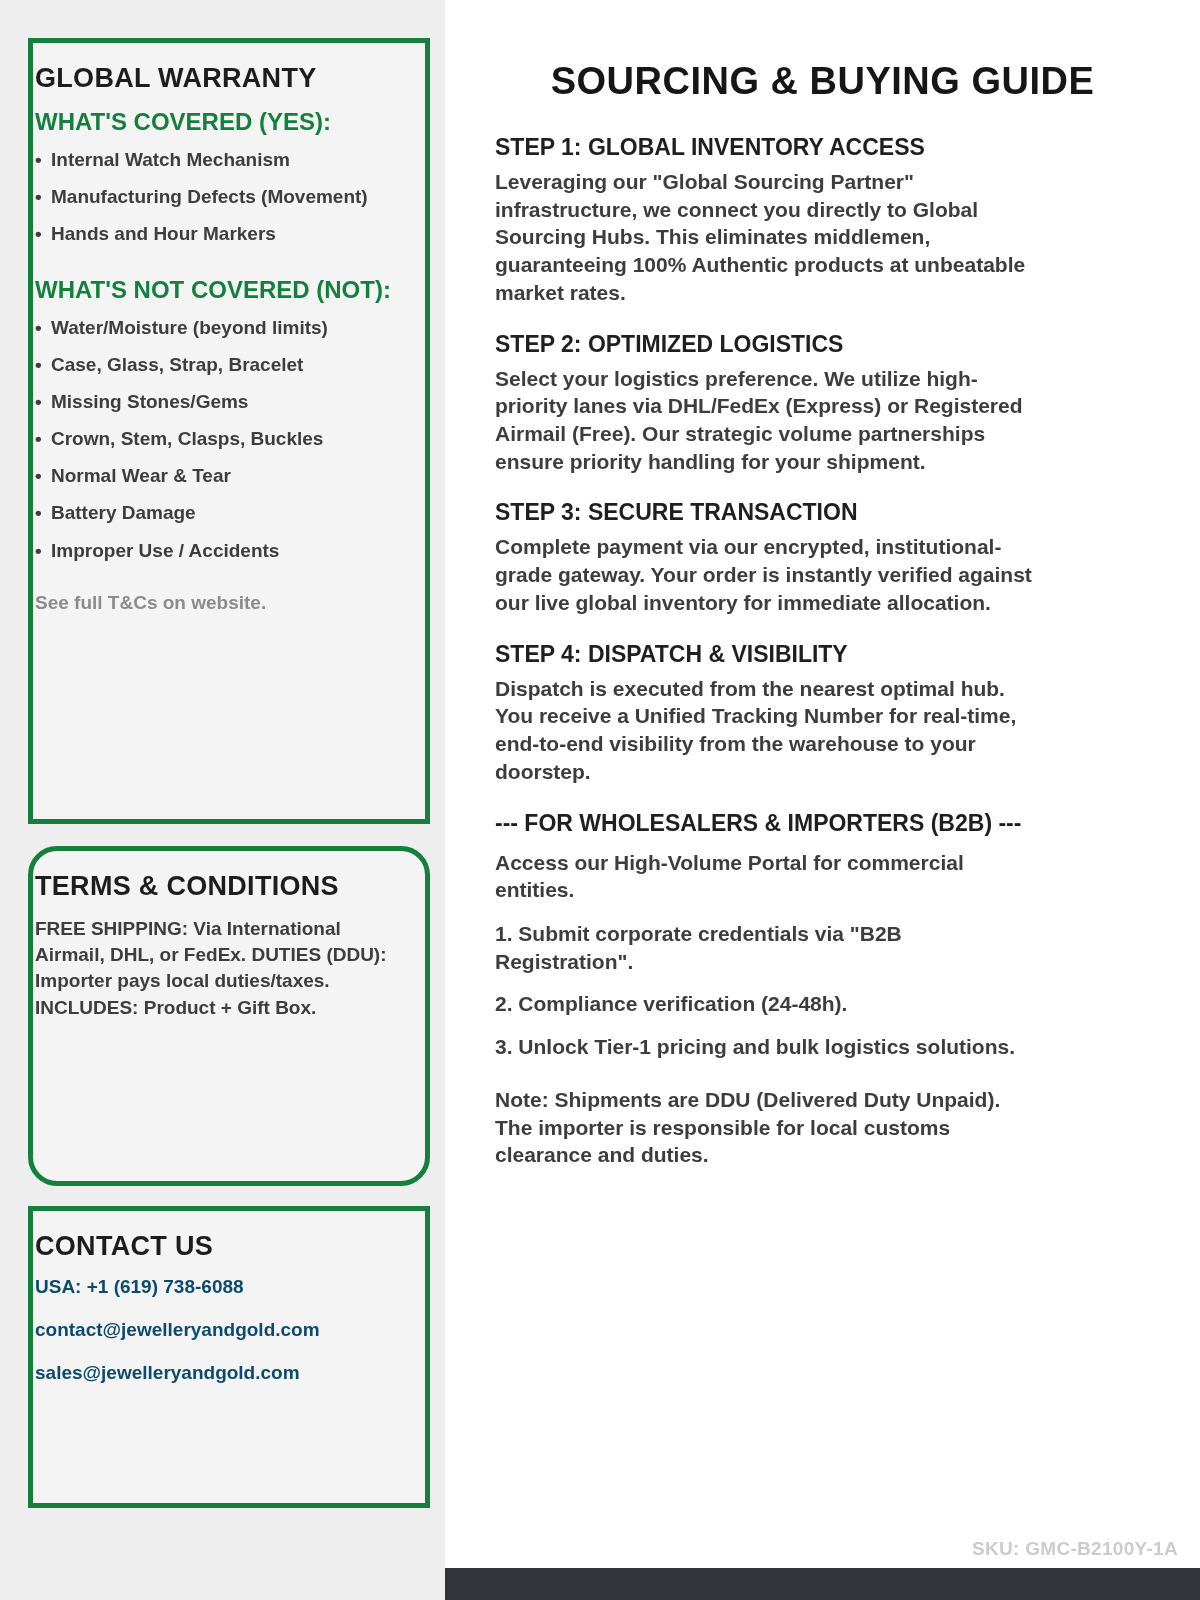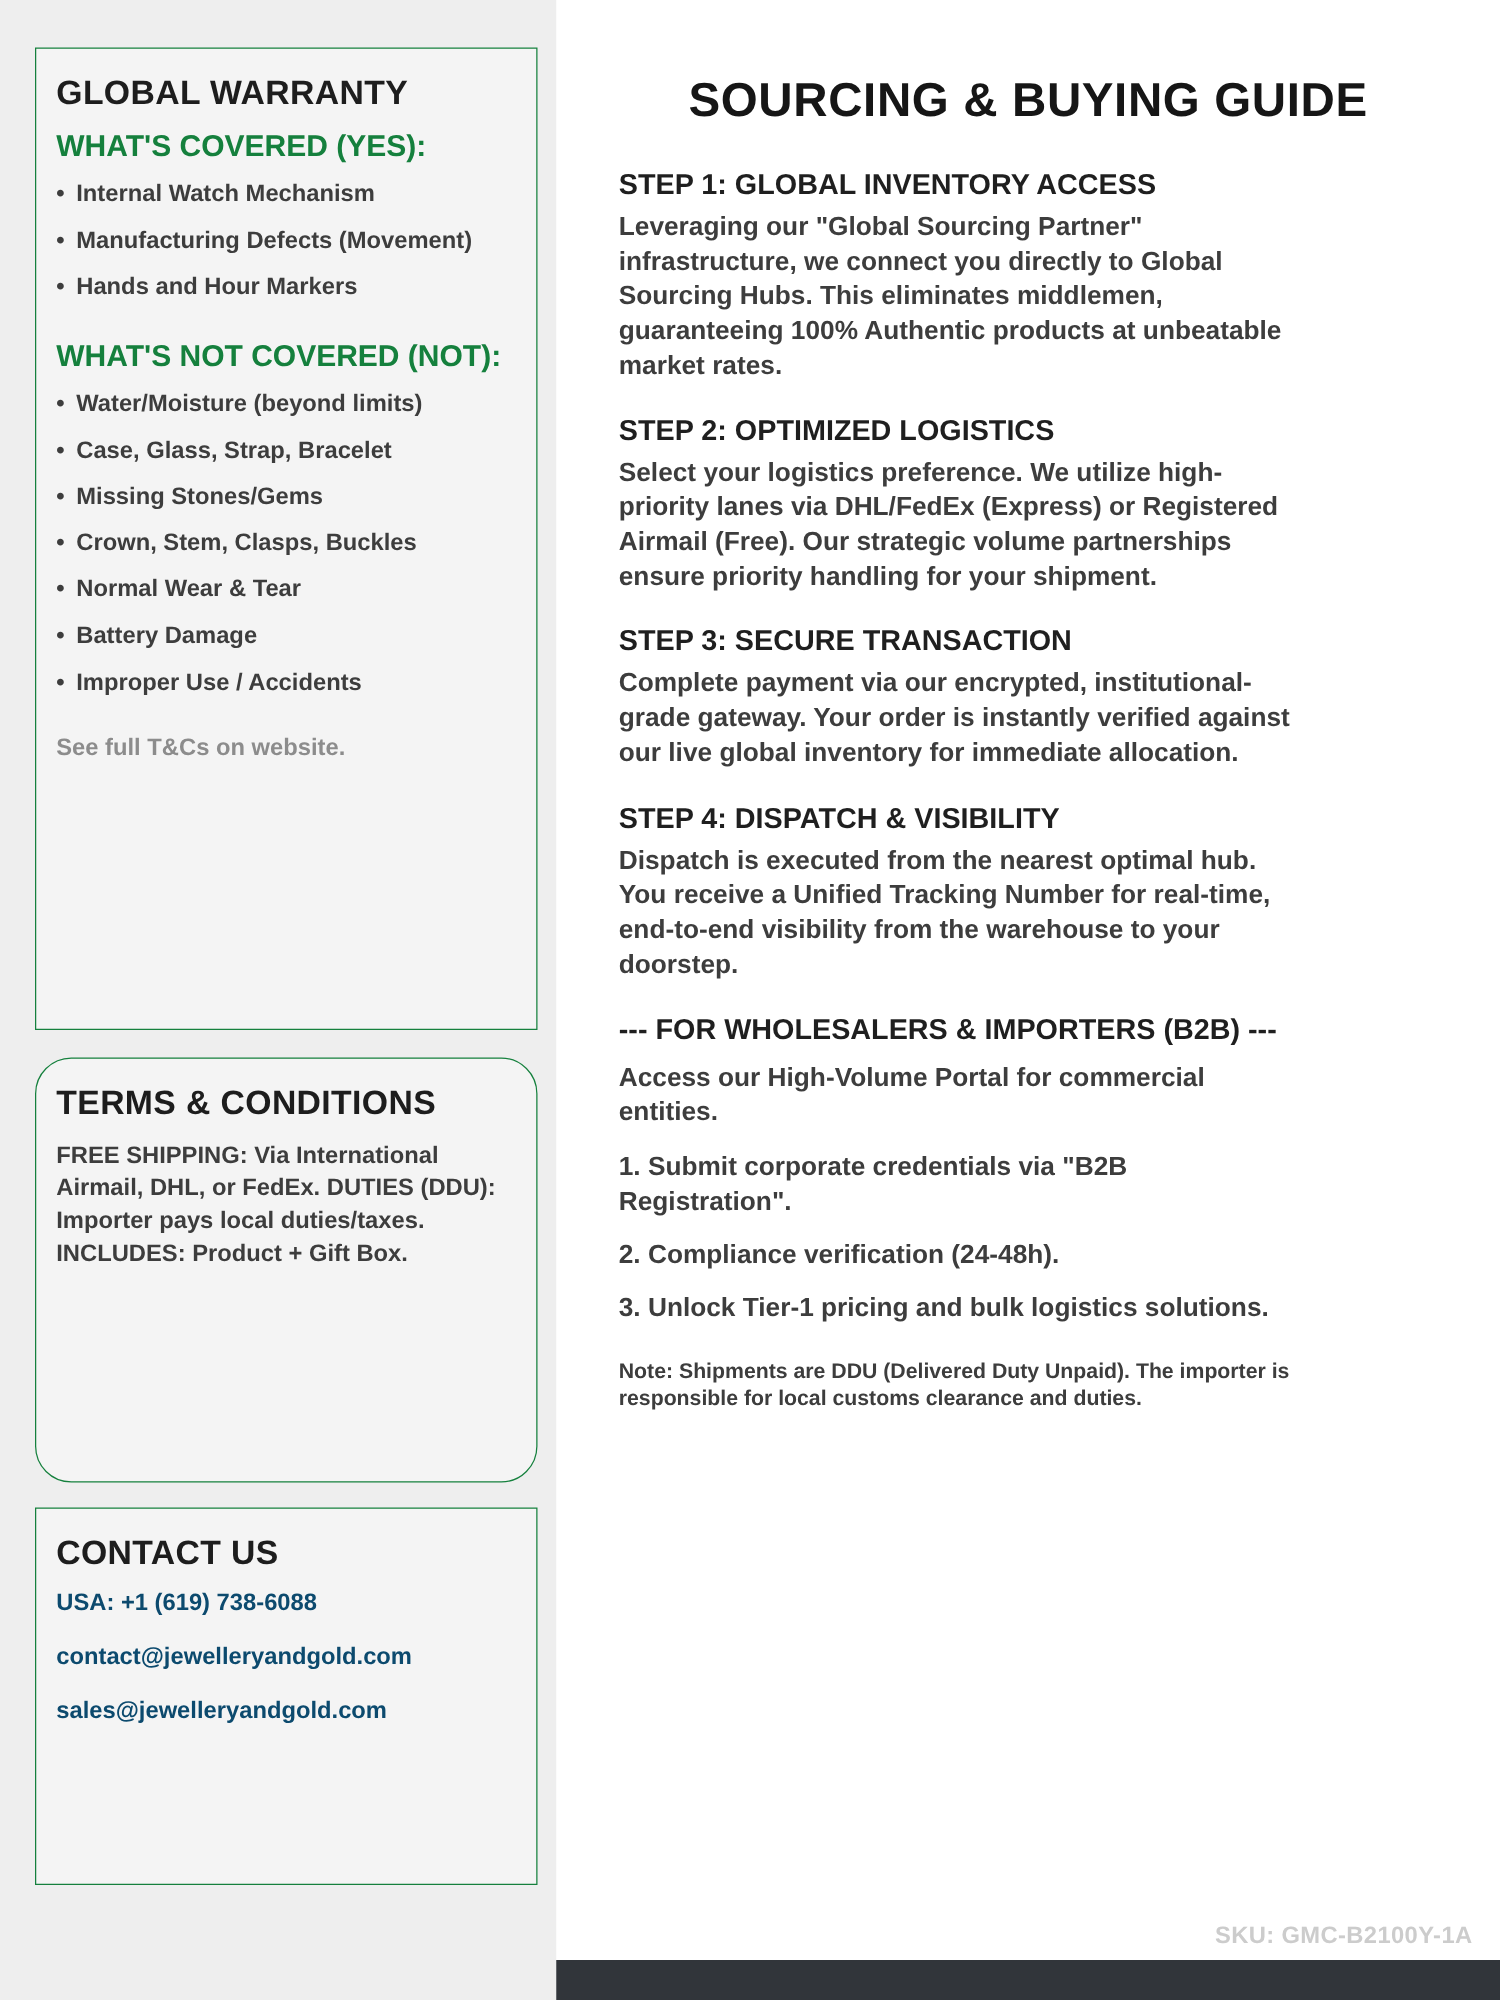--- a/index.html
+++ b/index.html
@@ -17,22 +17,22 @@
     position: absolute;
     left: 0; top: 0; bottom: 0;
     width: 445px;
     background: #eeeeee;
   }
   .side-box {
     position: absolute;
     left: 28px;
     width: 402px;
     background: #f4f4f4;
-    border: 1px solid #15803d;
-    padding: 20px 18px 18px 16px;
+    border: 5px solid #15803d;
+    padding: 20px 18px 18px 2px;
   }
   .box-warranty { top: 38px;  height: 786px; }
   .box-terms    { top: 846px; height: 340px; border-radius: 29px; }
   .box-contact  { top: 1206px; height: 302px; }
 
   .side-title {
     font-size: 27px;
     font-weight: 700;
     color: #1d1d1d;
     letter-spacing: 0.3px;
@@ -128,21 +128,21 @@
   }
   .b2b-item {
     font-size: 21px;
     font-weight: 600;
     line-height: 1.32;
     color: #3d3d3d;
     max-width: 545px;
     margin-bottom: 15px;
   }
   .b2b-note {
-    font-size: 17px;
+    font-size: 21px;
     font-weight: 600;
     line-height: 1.32;
     color: #3d3d3d;
     max-width: 545px;
     margin-top: 25px;
   }
 
   
   .sku {
     position: absolute;

